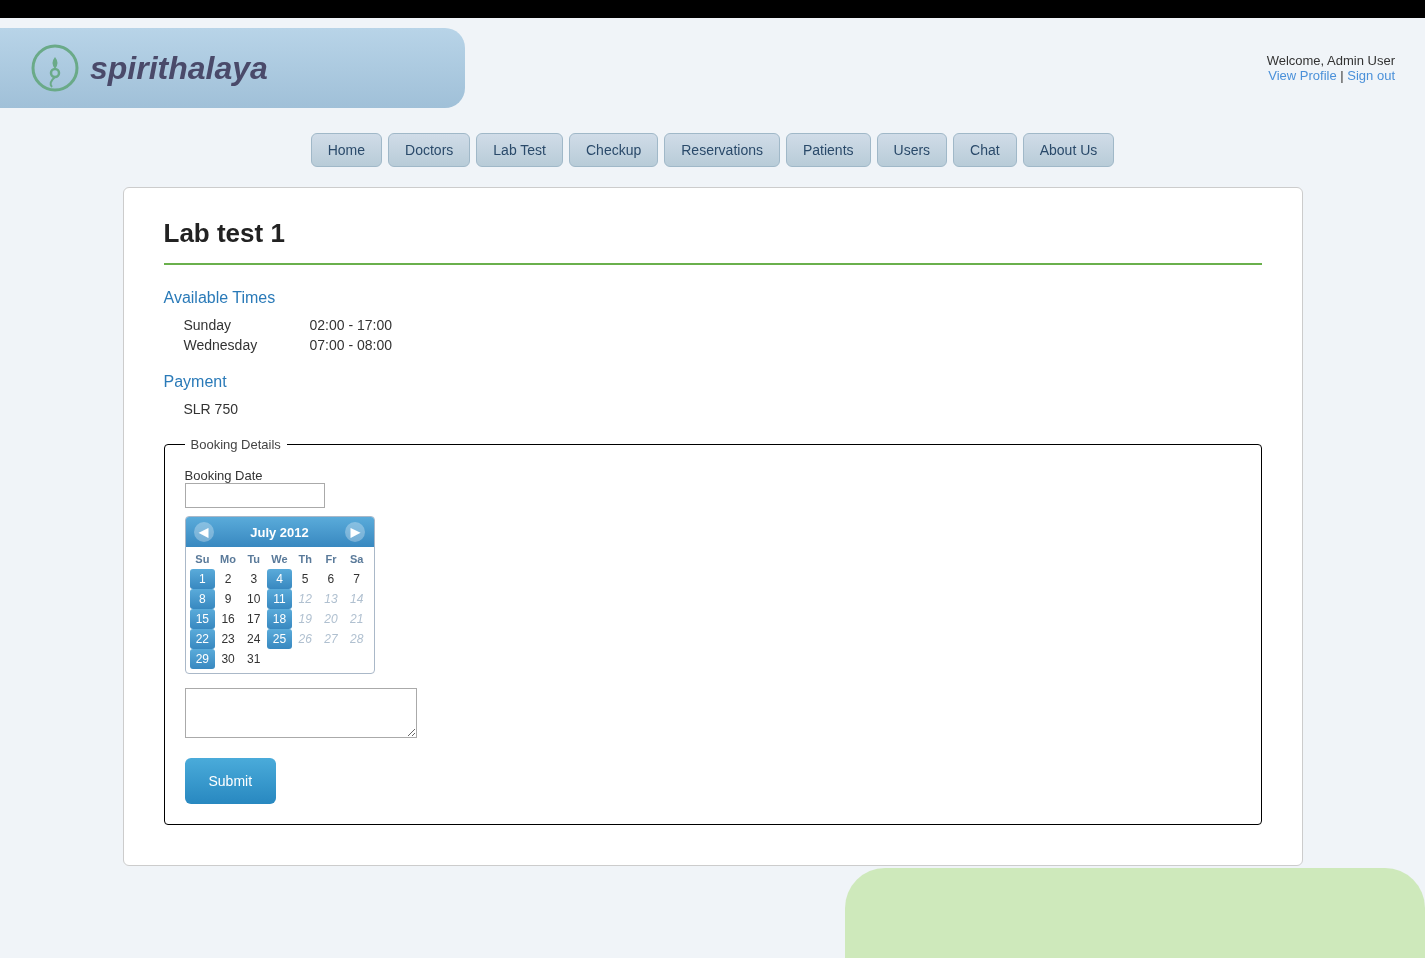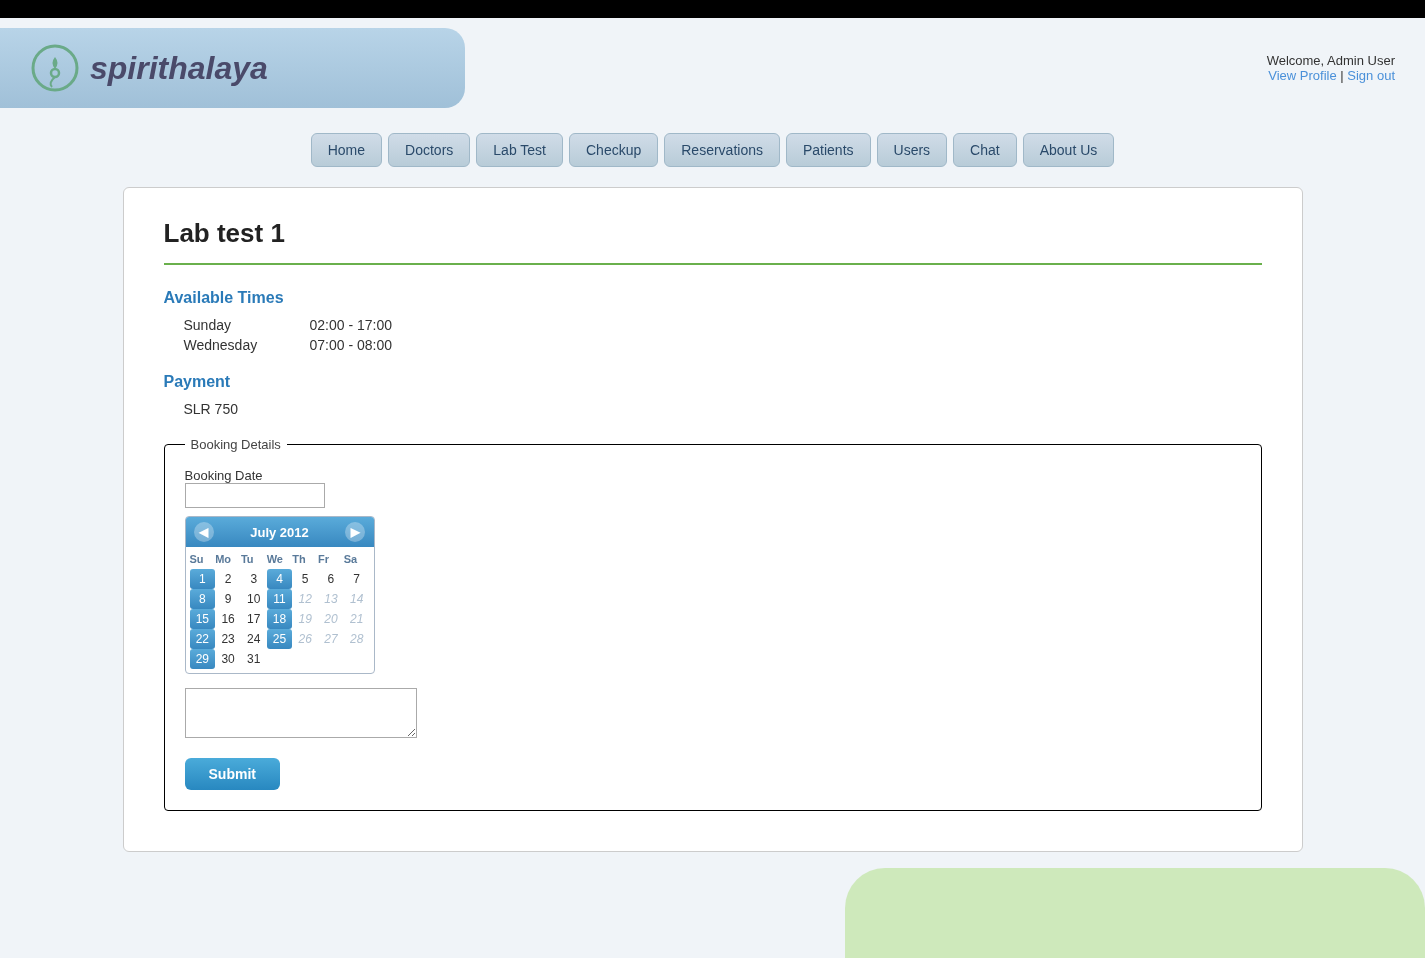--- a/index.html
+++ b/index.html
@@ -99,21 +99,21 @@
     }
 
     .divider {
       border: none;
       border-top: 2px solid #6ab04c;
       margin-bottom: 24px;
     }
 
     .section-title {
       font-size: 16px;
-      font-weight: bold;
+      font-weight: normal;
       color: #2a7ab8;
       margin-bottom: 10px;
     }
 
     .schedule-table {
       margin-left: 20px;
       margin-bottom: 20px;
     }
 
     .schedule-row {
@@ -204,20 +204,21 @@
       color: #fff;
     }
 
     .calendar-body {
       padding: 4px;
     }
 
     .cal-days-header {
       display: grid;
       grid-template-columns: repeat(7, 1fr);
+      text-align: center;
       font-size: 11px;
       color: #5a7a9a;
       font-weight: bold;
       margin-bottom: 2px;
     }
 
     .cal-days-header span {
       padding: 2px 0;
     }
 
@@ -261,24 +262,23 @@
       margin-top: 4px;
     }
 
     
     .submit-btn {
       background: linear-gradient(to bottom, #4aabda, #2888c0);
       border: none;
       border-radius: 6px;
       color: #fff;
       font-size: 14px;
-      padding: 8px 24px;
+      padding: 15px 24px;
       cursor: pointer;
       margin-top: 16px;
-      font-weight: bold;
     }
 
     
     .bottom-deco {
       position: fixed;
       bottom: 0;
       right: 0;
       width: 580px;
       height: 90px;
       background: #c8e6b0;

